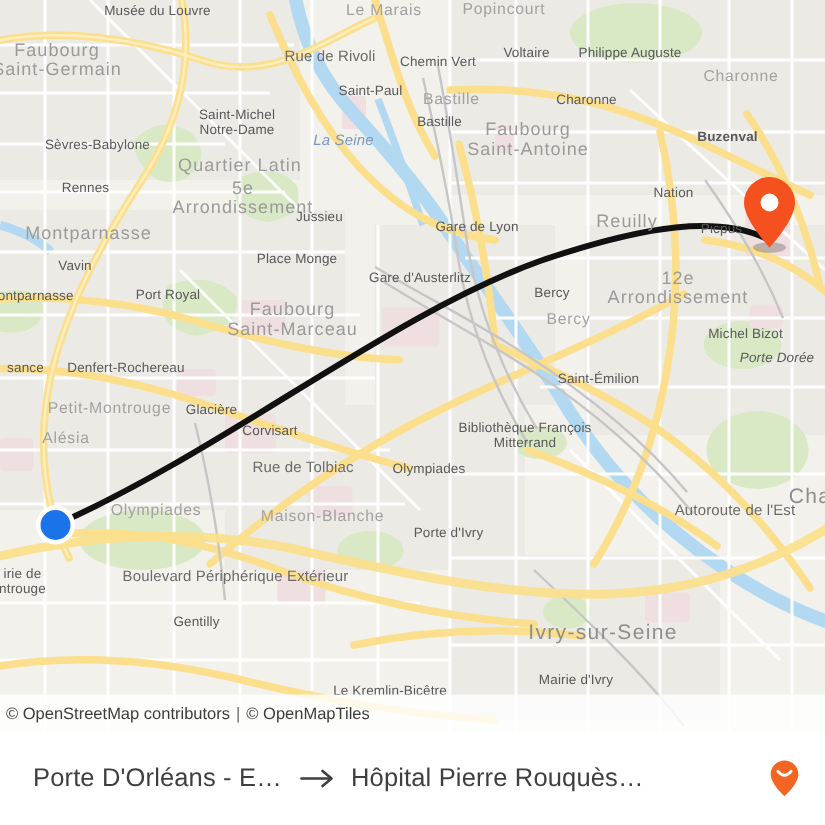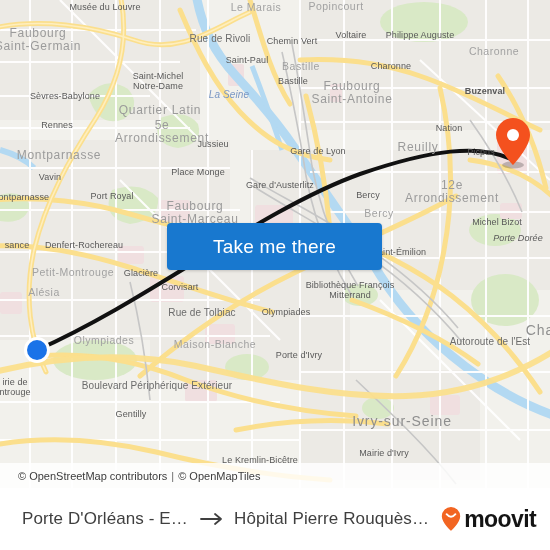--- a/index.html
+++ b/index.html
@@ -53,21 +53,21 @@
     display: flex; align-items: center; justify-content: center;
     box-shadow: 0 1px 3px rgba(0,0,0,.18);
   }
 
   
   .attrib {
     position: absolute; left: 0; top: 463px;
     width: 550px; height: 25px;
     background: rgba(255,255,255,.82);
     display: flex; align-items: center;
-    padding-left: 18px;
+    padding-left: 4px;
     box-sizing: border-box;
     font-size: 11px; color: #3c3c3c;
   }
   .attrib .sep { margin: 0 4px; color: #6a6a6a; }
   .attrib a { color: #3c3c3c; text-decoration: none; }
 
   
   .bottombar {
     position: absolute; left: 0; top: 488px;
     width: 550px; height: 62px;
@@ -304,21 +304,20 @@
         <div class="lbl road" style="left: 490px; top: 341px;">Autoroute de l'Est</div>
         <div class="lbl city" style="left: 540px; top: 330px;">Cha</div>
         <div class="lbl poi two" style="left: 15px; top: 388px;">irie de<br>ntrouge</div>
         <div class="lbl road" style="left: 157px; top: 385px;">Boulevard Périphérique Extérieur</div>
         <div class="lbl poi" style="left: 131px; top: 414px;">Gentilly</div>
         <div class="lbl city" style="left: 402px; top: 421px;">Ivry-sur-Seine</div>
         <div class="lbl poi" style="left: 260px; top: 460px;">Le Kremlin-Bicêtre</div>
         <div class="lbl poi" style="left: 384px; top: 453px;">Mairie d'Ivry</div>
       </div>
 
-    <button class="cta">Take me there</button>
 
     <div class="attrib">
       <a>© OpenStreetMap contributors</a>
       <span class="sep">|</span>
       <a>© OpenMapTiles</a>
     </div>
   </div>
 
   <div class="bottombar">
     <div class="route-line">
@@ -329,17 +328,16 @@
       </svg>
       <span class="ep to">Hôpital Pierre Rouquès - L…</span>
     </div>
 
     <div class="brand">
       <svg class="brand-pin" width="22" height="26" viewBox="0 0 22 26">
         <path d="M11,1 a9.2,9.2 0 0 0 -9.2,9.2 c0,6.6 9.2,14.6 9.2,14.6
                  s9.2,-8 9.2,-14.6 A9.2,9.2 0 0 0 11,1 z" fill="#f26522"></path>
         <path d="M6.6,8.2 q4.4,5.2 8.8,0" fill="none" stroke="#ffffff" stroke-width="1.9" stroke-linecap="round"></path>
       </svg>
-      <span class="brand-word">moovit</span>
     </div>
   </div>
 
 </div>
 
 </body></html>

